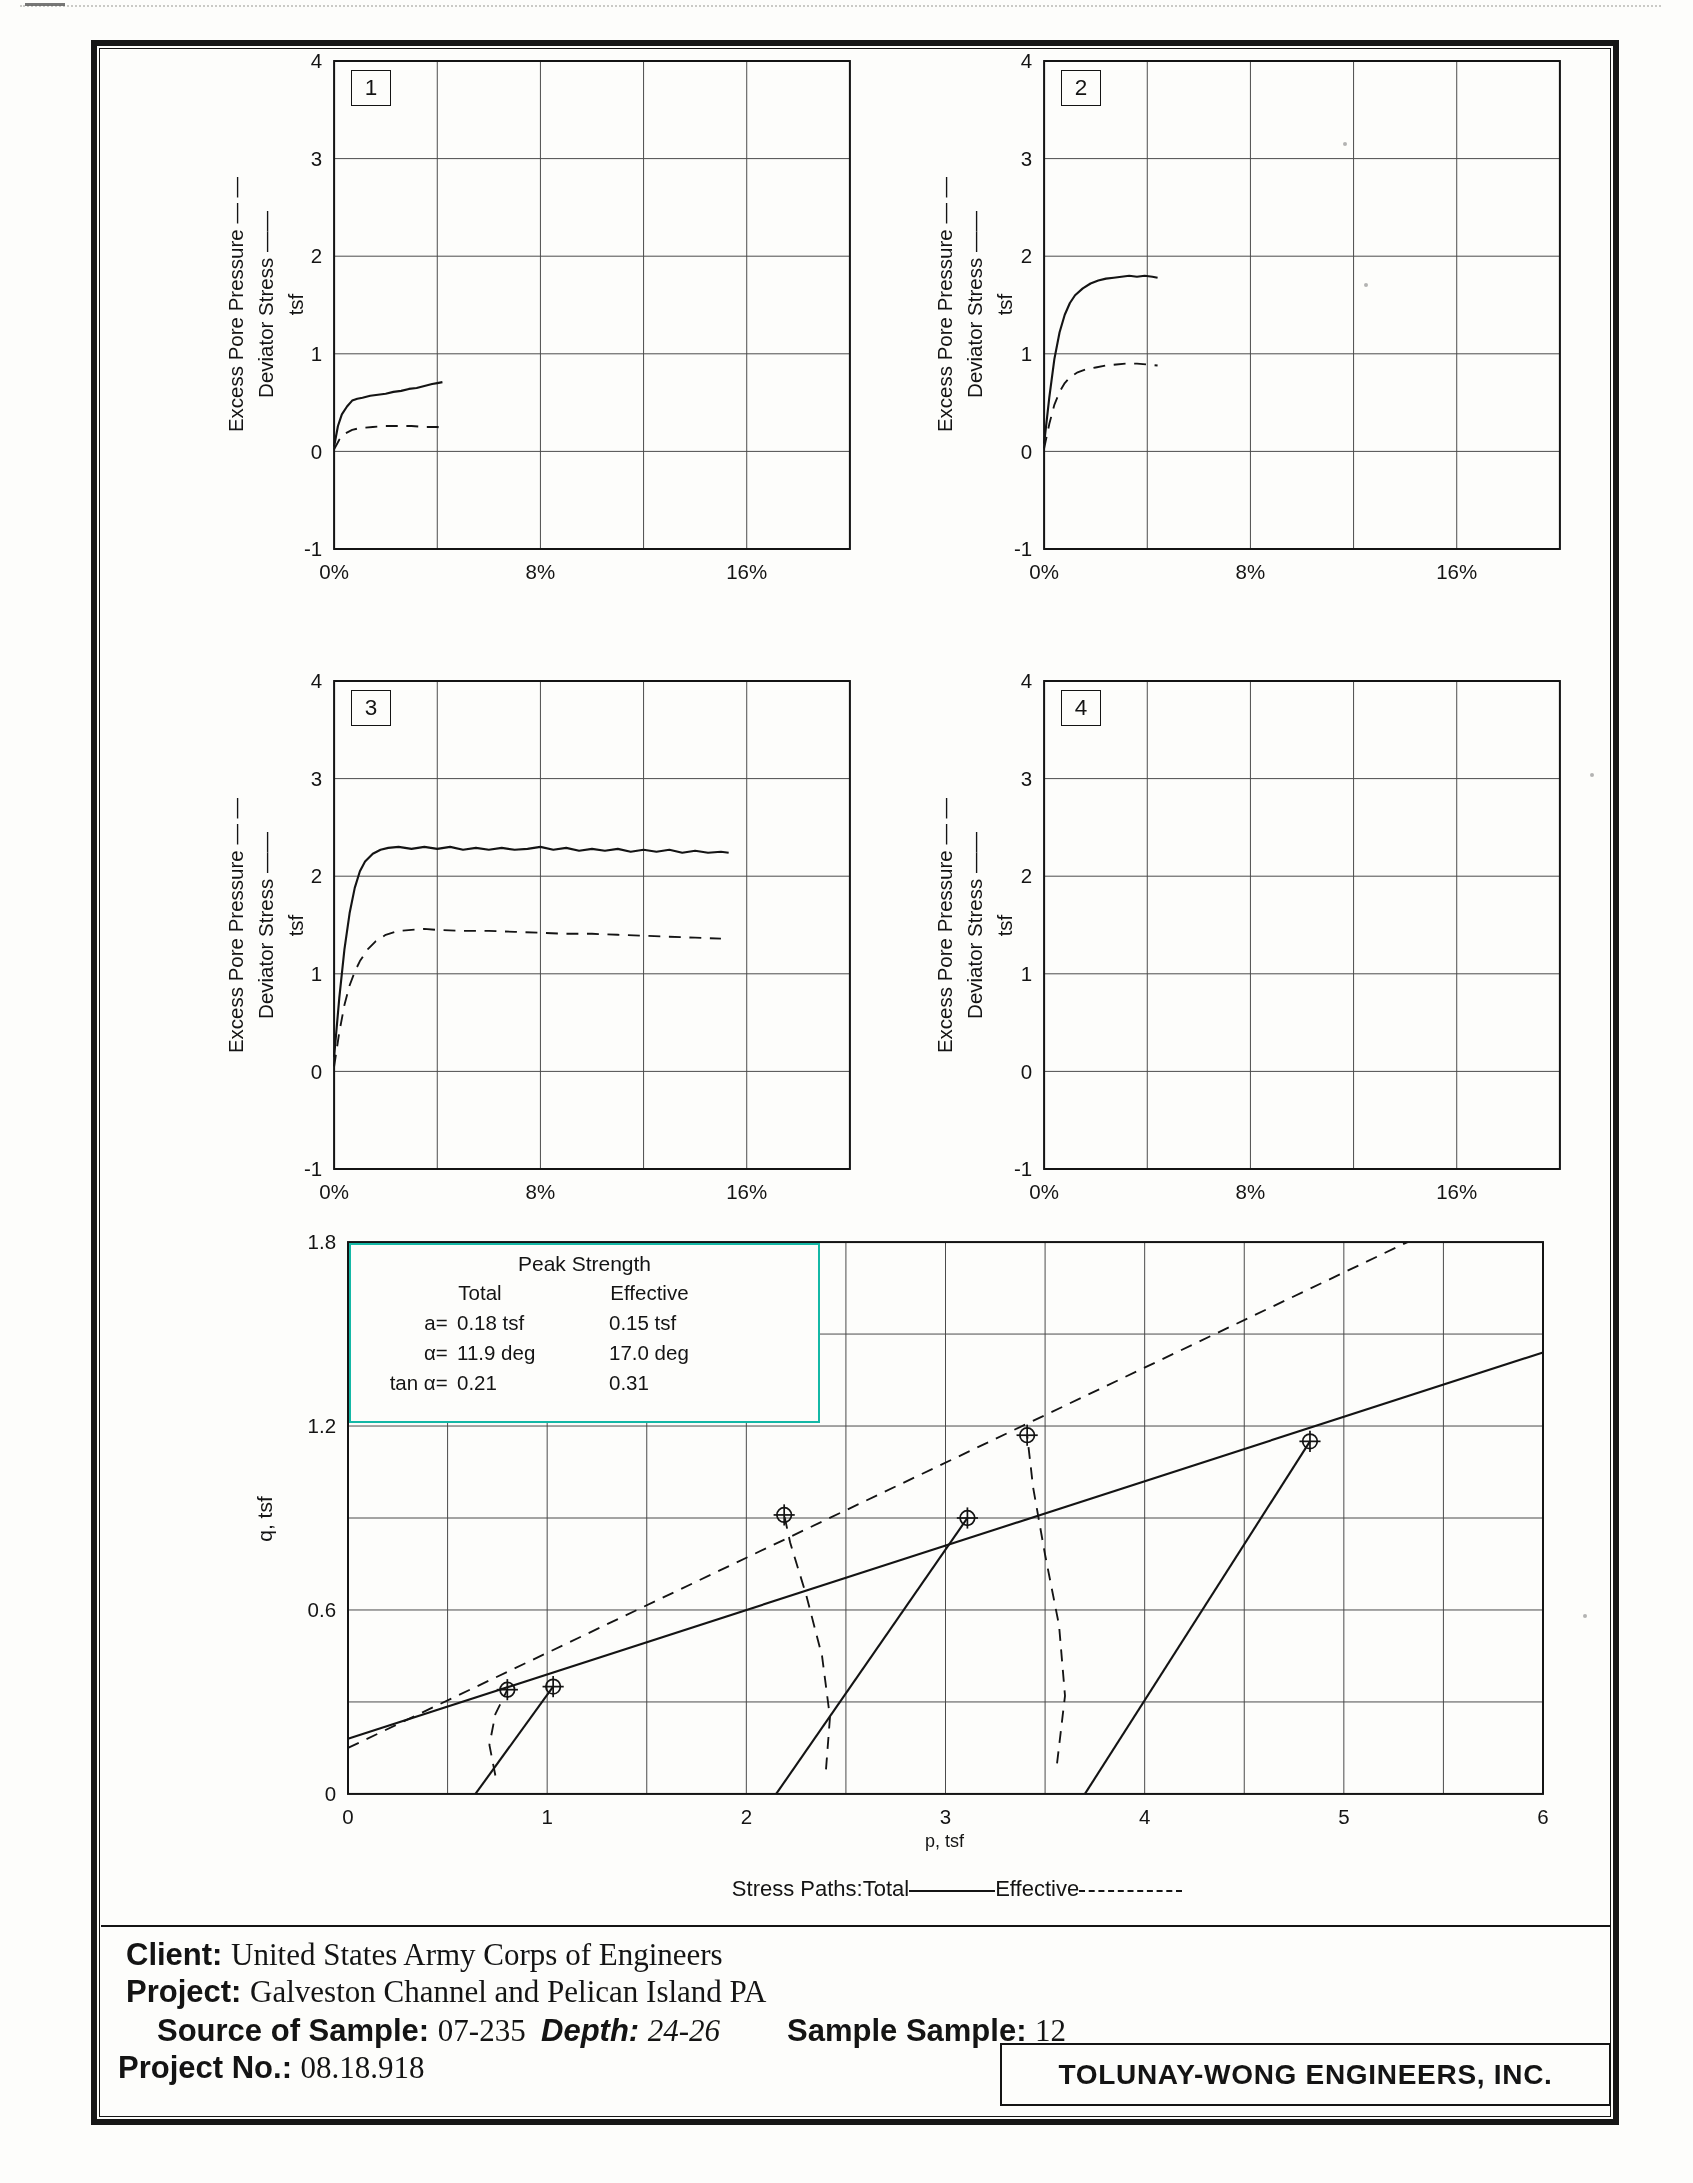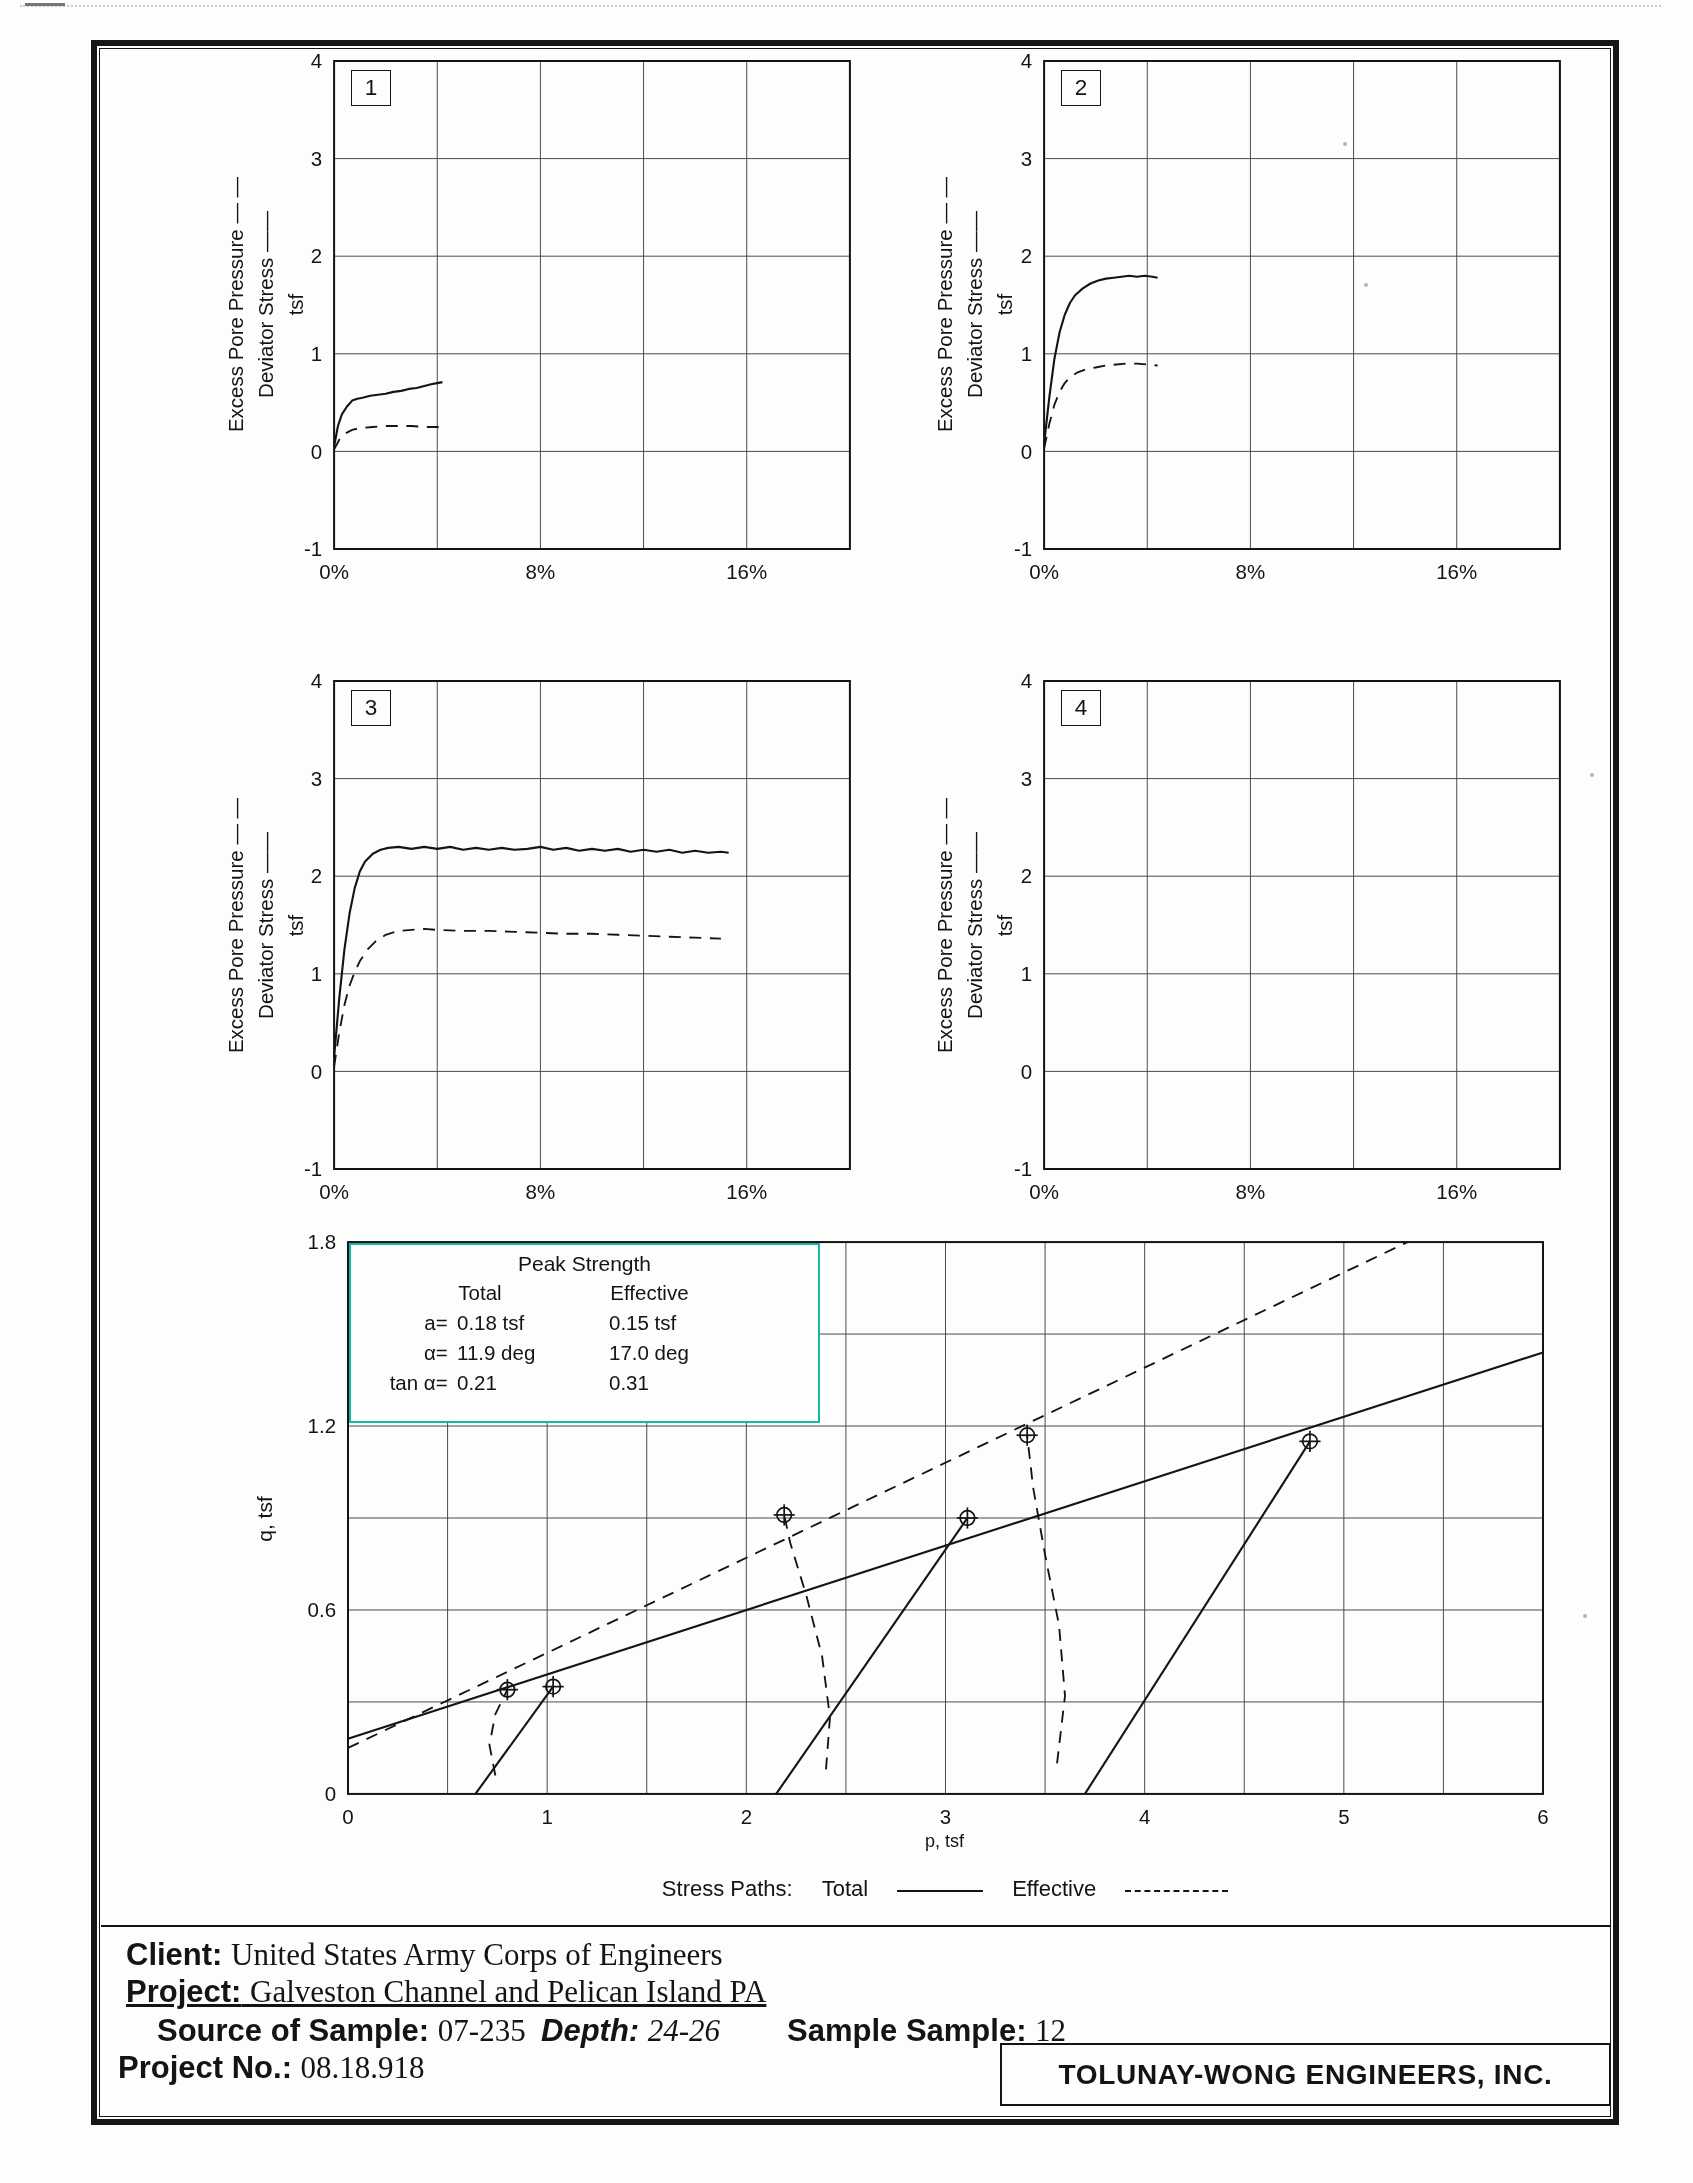--- a/index.html
+++ b/index.html
@@ -24,36 +24,36 @@
 
   .ylab{position:absolute;width:488px;height:99px;transform:rotate(-90deg);display:flex;flex-direction:column;align-items:center;justify-content:center;font-size:20.5px;line-height:30px;text-align:center;white-space:nowrap;}
   #ylab-1{left:20.5px;top:255px;}
   #ylab-2{left:730px;top:255px;}
   #ylab-3{left:20.5px;top:876px;}
   #ylab-4{left:730px;top:876px;}
 
   .qlab{position:absolute;left:172px;top:1499px;width:185px;height:40px;transform:rotate(-90deg);display:flex;align-items:center;justify-content:center;font-size:21px;}
   .xlab-big{position:absolute;left:746px;top:1831px;width:397px;text-align:center;font-size:18px;}
 
-  .legend{position:absolute;left:548px;top:1876px;width:794px;display:flex;align-items:center;justify-content:center;gap:29px;font-size:22px;}
+  .legend{position:absolute;left:560px;top:1876px;width:794px;display:flex;align-items:center;justify-content:center;gap:0;font-size:22px;}
   .legend .line-sample{width:86px;border-top:2px solid #141414;margin-top:4px;}
   .legend .dash-sample{width:103px;border-top:2px dashed #141414;margin-top:4px;}
 
   .peak-box{position:absolute;left:349px;top:1243px;width:471px;height:180px;border:2px solid #14b8a6;background:#fdfdfb;z-index:4;font-size:20.5px;box-sizing:border-box;}
   .pk-title{text-align:center;margin-top:6.6px;font-size:21px;}
   .pk-grid{display:grid;grid-template-columns:106px 152px 165px;margin-top:2.6px;line-height:30px;}
   .pk-grid .pk-p{text-align:right;padding-right:9.3px;}
   .pk-grid .pk-h{padding-left:1.3px;}
 
   .divider{position:absolute;left:101px;top:1925px;width:1510px;border-top:2px solid #141414;}
   .f-row{position:absolute;font-size:31px;white-space:nowrap;}
   .flabel{font-weight:bold;}
   .fval{font-family:"Liberation Serif",serif;font-weight:normal;}
   #f-client{left:126px;top:1937px;}
-  #f-project{left:126px;top:1974px;text-decoration:underline;}
+  #f-project{left:126px;top:1974px;}
   #f-source{left:126px;top:2013px;margin-left:31px;}
   #f-depth{left:541px;top:2013px;font-style:italic;}
   #f-sample{left:787px;top:2013px;}
   #f-projno{left:118px;top:2050px;}
 
   .company{position:absolute;left:1000px;top:2043px;width:611px;height:63px;border:2px solid #141414;background:#fdfdfb;display:flex;align-items:center;justify-content:center;font-weight:bold;font-size:28px;letter-spacing:0.7px;box-sizing:border-box;z-index:6;}
 </style>
 </head>
 <body>
 

